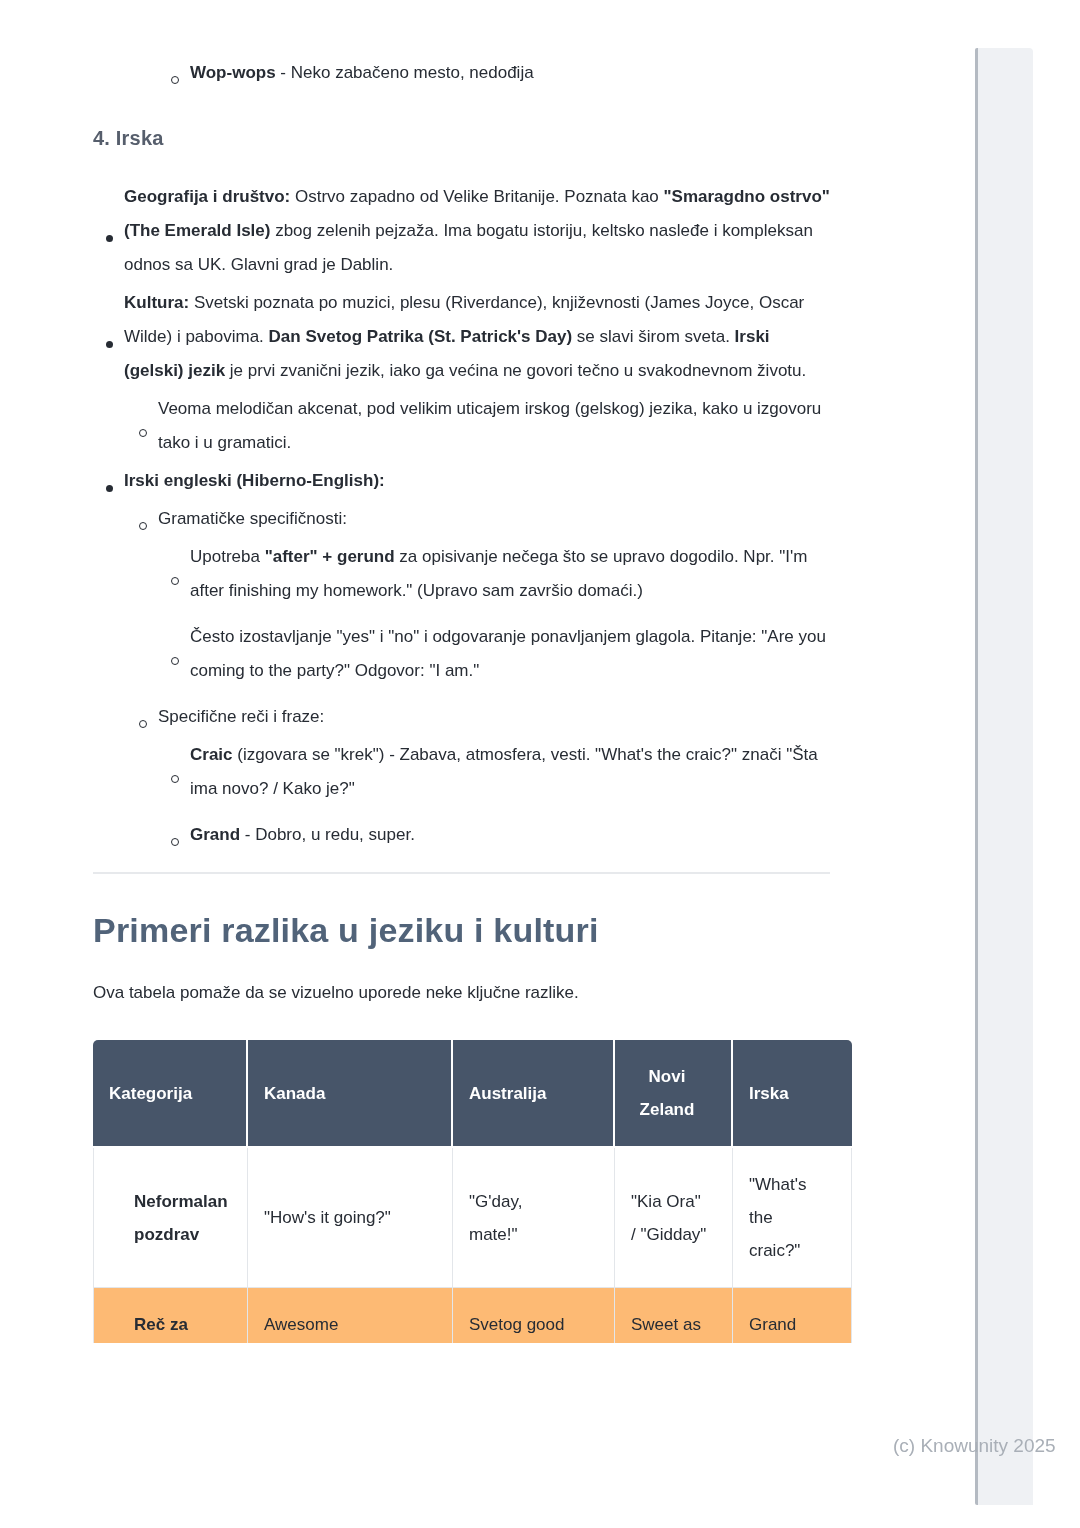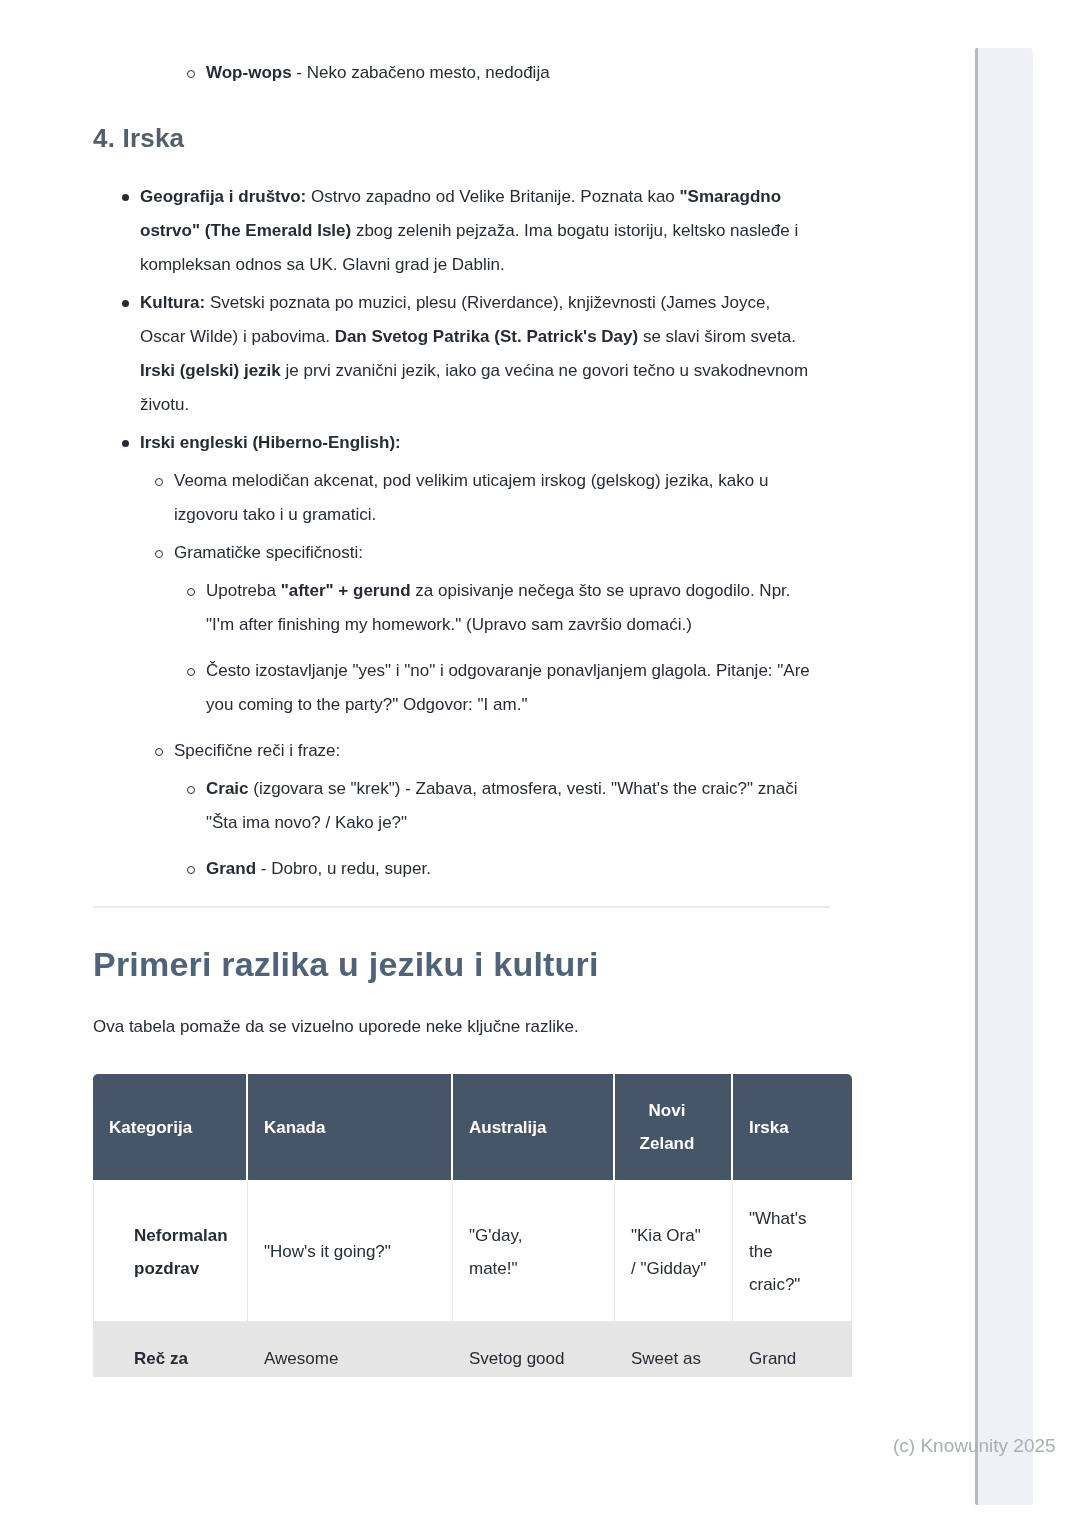--- a/index.html
+++ b/index.html
@@ -9,37 +9,37 @@
     background:#ffffff;
     overflow:hidden;
     font-family:"Liberation Sans","DejaVu Sans",sans-serif;
     color:#272c34;
     font-size:17px;
     line-height:34px;
   }
   .content { position:absolute; top:0; left:93px; width:737px; }
 
   
-  .li { display:flex; align-items:flex-start; margin:4px 16px; }
+  .li { display:flex; align-items:center; margin:4px 0; }
   .li .marker { flex:0 0 auto; margin-top:14px; margin-right:11px; }
   .dot  { width:7px; height:7px; border-radius:50%; background:#272c34; }
   .circ { width:8px; height:8px; border-radius:50%; border:1.6px solid #272c34; background:transparent; }
   .ind1 { padding-left:13px; }
   .ind2 { padding-left:46px; }
   .ind3 { padding-left:78px; }
   .li .txt { flex:1 1 auto; }
   .bold, b { font-weight:bold; }
   .mt12 { margin-top:12px; }
   .mt16 { margin-top:16px; }
 
   .pre-list { padding-top:52px; }
 
   h3.sec {
     margin:30px 0 24px 0;
-    font-size:26px; line-height:36px; font-weight:600;
+    font-size:20px; line-height:36px; font-weight:600;
     color:#565e6c; letter-spacing:0.2px;
   }
   .divider { border:none; border-top:2px solid #e7e9ec; margin:20px 0 0 0; width:737px; }
   h2.sec {
     margin:36px 0 0 0;
     font-size:34px; line-height:40px; font-weight:700;
     color:#516379; letter-spacing:0.2px;
   }
   p.intro { margin:26px 0 0 0; }
 
@@ -57,21 +57,21 @@
   .cmp th:first-child { border-top-left-radius:5px; }
   .cmp th:last-child  { border-right:none; border-top-right-radius:5px; }
   .cmp td {
     background:#ffffff; vertical-align:middle;
     padding:20px 16px;
     border-right:1px solid #e3e6ea; border-bottom:1px solid #e3e6ea;
     font-size:17px; line-height:33px;
   }
   .cmp td:first-child { border-left:1px solid #e3e6ea; font-weight:bold;padding-left:40px; }
   .cmp tr.r1 td { height:140px; }
-  .cmp tr.r2 td { background:#e5e5e5; padding-top:20px; padding-bottom:20px; }
+  .cmp tr.r2 td { background:#fdba74; padding-top:20px; padding-bottom:20px; }
   .wrapbox { display:inline-block; } .w78 { max-width:78px; } .w75 { max-width:76px; } .w66 { max-width:66px; } .w72 { max-width:72px;text-align:center; }
 
   
   .gutter-line {
     position:absolute; left:975px; top:48px; width:3px; height:1457px;
     background:#b4bac2; border-radius:2px 0 0 2px;
   }
   .gutter {
     position:absolute; left:978px; top:48px; width:55px; height:1457px;
     background:#eff1f4; border-radius:0 4px 0 0;
@@ -98,28 +98,28 @@
 
   <div>
     <div class="li ind1 mt16">
       <span class="marker dot"></span>
       <span class="txt"><span class="bold">Geografija i društvo:</span><span> Ostrvo zapadno od Velike Britanije. Poznata kao </span><span class="bold">"Smaragdno ostrvo" (The Emerald Isle)</span><span> zbog zelenih pejzaža. Ima bogatu istoriju, keltsko nasleđe i kompleksan odnos sa UK. Glavni grad je Dablin.</span></span>
     </div>
     <div class="li ind1">
       <span class="marker dot"></span>
       <span class="txt"><span class="bold">Kultura:</span><span> Svetski poznata po muzici, plesu (Riverdance), književnosti (James Joyce, Oscar Wilde) i pabovima. </span><span class="bold">Dan Svetog Patrika (St. Patrick's Day)</span><span> se slavi širom sveta. </span><span class="bold">Irski (gelski) jezik</span><span> je prvi zvanični jezik, iako ga većina ne govori tečno u svakodnevnom životu.</span></span>
     </div>
+    <div class="li ind2">
+      <span class="marker circ"></span>
+      <span class="txt"><span>Veoma melodičan akcenat, pod velikim uticajem irskog (gelskog) jezika, kako u izgovoru tako i u gramatici.</span></span>
+    </div>
+
     <div class="li ind1">
       <span class="marker dot"></span>
       <span class="txt"><span class="bold">Irski engleski (Hiberno-English):</span></span>
-    </div>
-
-    <div class="li ind2">
-      <span class="marker circ"></span>
-      <span class="txt"><span>Veoma melodičan akcenat, pod velikim uticajem irskog (gelskog) jezika, kako u izgovoru tako i u gramatici.</span></span>
     </div>
     <div class="li ind2">
       <span class="marker circ"></span>
       <span class="txt"><span>Gramatičke specifičnosti:</span></span>
     </div>
     <div class="li ind3">
       <span class="marker circ"></span>
       <span class="txt"><span>Upotreba </span><span class="bold">"after" + gerund</span><span> za opisivanje nečega što se upravo dogodilo. Npr. "I'm after finishing my homework." (Upravo sam završio domaći.)</span></span>
     </div>
     <div class="li ind3 mt12">

